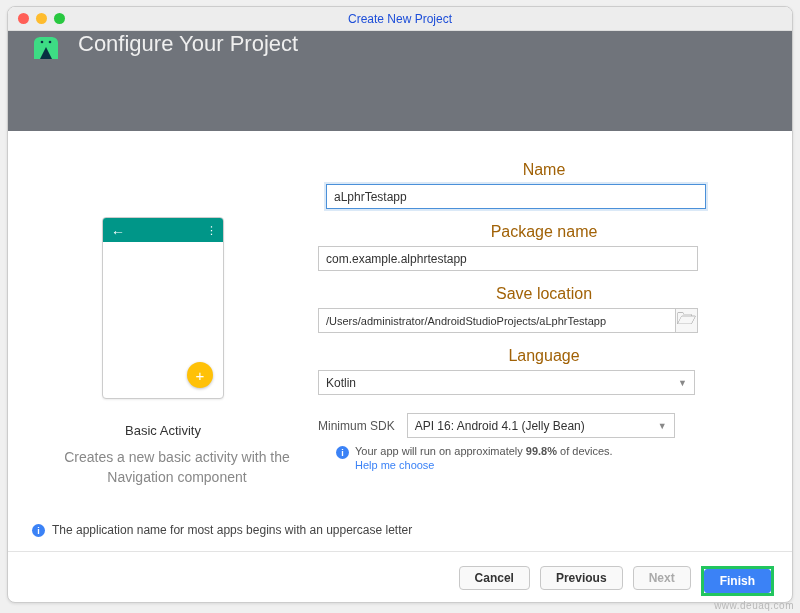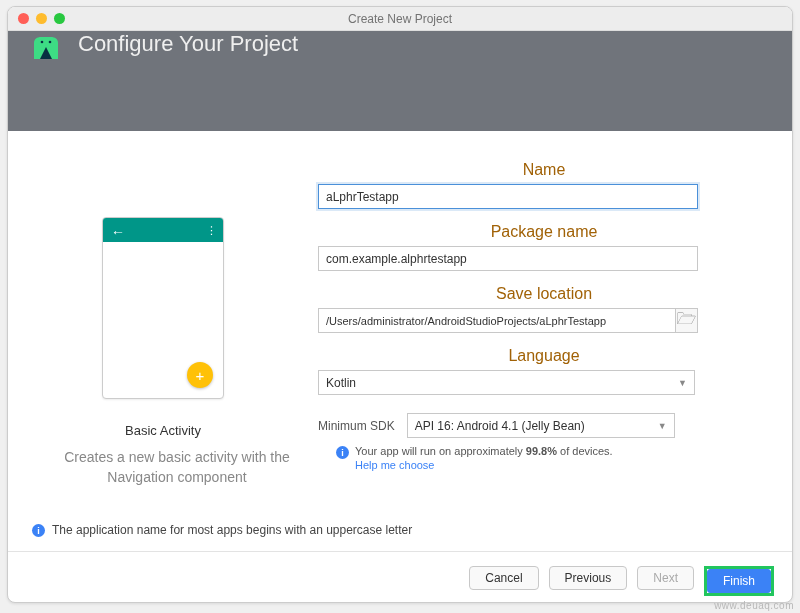--- a/index.html
+++ b/index.html
@@ -4,58 +4,58 @@
   <style>
     * { box-sizing: border-box; margin: 0; padding: 0; }
     body { font-family: -apple-system, 'Helvetica Neue', Arial, sans-serif; background: #f0f0f0; width: 800px; height: 613px; position: relative; }
     .wizard-frame { position: absolute; left: 7px; top: 6px; width: 786px; height: 597px; background: #fff; border: 1px solid #ccc; border-radius: 8px; overflow: hidden; box-shadow: 0 1px 3px rgba(0,0,0,0.1); }
     .title-bar { height: 24px; background: #ededed; border-bottom: 1px solid #ddd; display: flex; align-items: center; position: relative; }
     .traffic-lights { display: flex; gap: 7px; margin-left: 10px; }
     .tl { width: 11px; height: 11px; border-radius: 50%; }
     .tl-red { background: #ff5f57; }
     .tl-yellow { background: #febc2e; }
     .tl-green { background: #28c840; }
-    .title-text { position: absolute; left: 0; right: 0; text-align: center; font-size: 12px; color: #737373; pointer-events: none; }
+    .title-text { position: absolute; left: 0; right: 0; text-align: center; font-size: 12px; color: #1d4ed8; pointer-events: none; }
     .banner { height: 100px; background: #70747b; display: flex; padding-left: 20px; }
     .logo { width: 36px; height: 36px; margin-right: 14px; position: relative; }
     .logo svg { width: 36px; height: 36px; }
     .banner-title { color: #efefef; font-size: 22px; font-weight: 300; }
     .content { display: flex; padding: 8px 0 0 0; height: 388px; }
     .left-col { width: 310px; display: flex; flex-direction: column; align-items: center; padding-top: 78px; }
     .activity-preview { width: 122px; height: 182px; border: 1px solid #ccc; border-radius: 4px; overflow: hidden; position: relative; background: #fff; box-shadow: 0 1px 2px rgba(0,0,0,0.08); }
     .appbar { height: 24px; background: #009688; display: flex; align-items: center; justify-content: space-between; padding: 0 8px; }
     .back-arrow { color: #fff; font-size: 14px; }
     .kebab { color: #fff; font-size: 11px; letter-spacing: -2px; }
     .fab { position: absolute; right: 10px; bottom: 10px; width: 26px; height: 26px; border-radius: 50%; background: #ffc107; display: flex; align-items: center; justify-content: center; color: #fff; font-size: 15px; box-shadow: 0 1px 3px rgba(0,0,0,0.25); }
     .activity-label { margin-top: 24px; font-size: 13px; color: #333; }
     .activity-hint { margin-top: 10px; font-size: 14px; color: #888; text-align: center; line-height: 1.4; padding: 0 20px; margin-left: 28px; }
     .right-col { flex: 1; padding: 22px 22px 0 0; }
     .field-label { font-size: 16px; color: #a16207; margin-bottom: 5px; text-align: center; }
     .field { margin-bottom: 14px; }
     .text-input { width: 380px; height: 25px; border: 1px solid #c8c8c8; font-size: 12px; padding: 2px 7px; color: #333; }
-    .text-input.focused { border: 1px solid #4a90d9; box-shadow: 0 0 0 2px rgba(74,144,217,0.2); }
+    .text-input.focused { border: 1px solid #4a90d9; box-shadow: 0 0 0 2px rgba(74,144,217,0.2); margin-left: 8px; }
     .path-row { display: flex; align-items: flex-start; }
     .path-input { width: 358px; font-size: 11px; }
     .folder-btn { width: 22px; height: 25px; border: 1px solid #c8c8c8; border-left: none; background: #f7f7f7; display: flex; align-items: center; justify-content: center; color: #888; cursor: pointer; }
     .dropdown { width: 377px; height: 25px; border: 1px solid #c8c8c8; font-size: 12px; padding: 2px 7px; display: flex; align-items: center; justify-content: space-between; background: #fff; cursor: pointer; color: #333; }
     .chevron { color: #888; font-size: 9px; }
     .sdk-row { display: flex; align-items: center; gap: 12px; margin-top: 18px; }
     .sdk-label { font-size: 12px; color: #555; white-space: nowrap; }
     .sdk-dropdown { width: 268px; height: 25px; border: 1px solid #c8c8c8; font-size: 12px; padding: 2px 7px; display: flex; align-items: center; justify-content: space-between; background: #fff; cursor: pointer; color: #333; }
     .info-row { display: flex; align-items: flex-start; margin: 7px 0 0 18px; font-size: 11px; color: #555; gap: 6px; }
     .info-ico { width: 13px; height: 13px; border-radius: 50%; background: #3b82f6; color: #fff; display: flex; align-items: center; justify-content: center; font-size: 9px; font-weight: bold; flex-shrink: 0; margin-top: 1px; }
     .info-text .pct { font-weight: 600; }
     .help-link { color: #3b82f6; cursor: pointer; display: block; margin-top: 2px; }
     .checkbox-row { display: flex; align-items: center; margin: 12px 0 0 18px; font-size: 12px; color: #333; gap: 7px; }
     .chk { width: 13px; height: 13px; border: 1px solid #aaa; background: #fff; cursor: pointer; border-radius: 2px; }
     .q-ico { width: 13px; height: 13px; border-radius: 50%; border: 1px solid #aaa; color: #888; display: flex; align-items: center; justify-content: center; font-size: 9px; font-weight: bold; cursor: pointer; margin-left: 2px; }
     .footer-info { display: flex; align-items: center; gap: 7px; padding: 4px 0 0 24px; font-size: 12px; color: #444; }
     .sep { height: 1px; background: #e3e3e3; margin: 14px 0 4px 0; }
     .button-bar { display: flex; justify-content: flex-end; gap: 10px; padding: 10px 18px 14px 18px; }
-    .btn { height: 24px; padding: 0 15px; font-size: 12px; border: 1px solid #c8c8c8; background: #f9f9f9; border-radius: 4px; cursor: pointer; color: #333; }
+    .btn { height: 24px; padding: 0 15px; font-size: 12px; border: 1px solid #c8c8c8; background: #f9f9f9; border-radius: 4px; cursor: pointer; color: #333; font-weight: bold; }
     .btn.disabled { color: #aaa; cursor: default; }
     .btn.primary { background: #3b82f6; border-color: #3b82f6; color: #fff; }
     .finish-wrap { border: 3px solid #22c55e; padding: 0; border-radius: 0; display: inline-block; }
     .finish-wrap .btn { border-radius: 3px; }
     .watermark { position: absolute; right: 6px; bottom: 2px; font-size: 10px; color: #b8b8b8; letter-spacing: 0.5px; }
   </style>
 </head>
 <body>
 
 <div class="wizard-frame">

